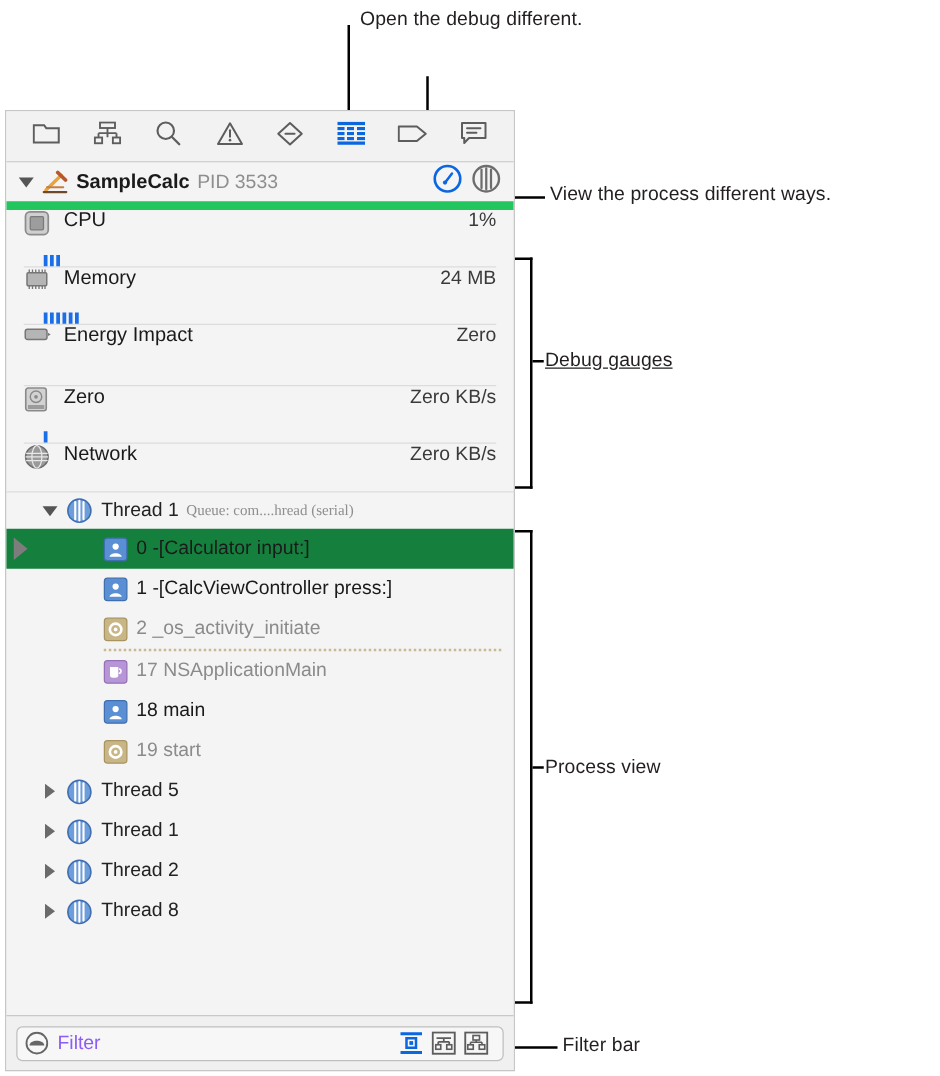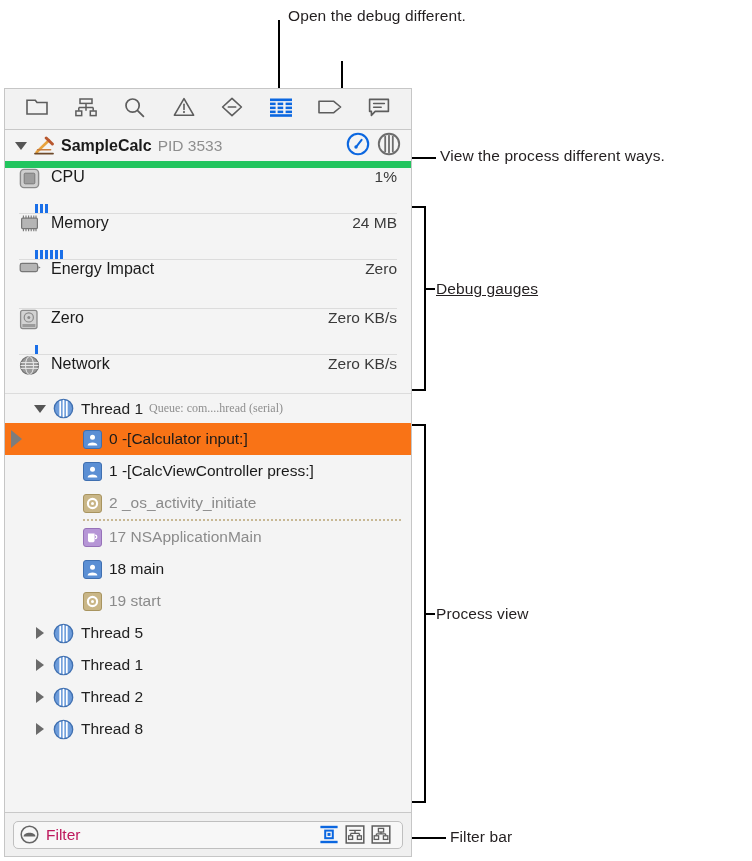--- a/index.html
+++ b/index.html
@@ -149,21 +149,21 @@
   .thread-name { font-size: 15.5px; color: #222; margin-left: 7px; }
   .thread-queue { font-size: 12px; color: #8e8e8e; margin-left: 6px; font-family: Liberation Serif, serif; }
 
   .frame-row {
     height: 32px;
     display: flex; align-items: center;
     padding-left: 78px;
     box-sizing: border-box;
     position: relative;
   }
-  .frame-row.selected { background: #f97316; }
+  .frame-row.selected { background: #15803d; }
   .frame-gutter {
     position: absolute; left: 0; top: 0;
     width: 22px; height: 100%;
     display: flex; align-items: center; justify-content: center;
   }
   .gutter-tri {
     width: 0; height: 0;
     border-top: 9px solid transparent;
     border-bottom: 9px solid transparent;
     border-left: 11px solid #7d7d7d;
@@ -196,21 +196,21 @@
   }
   .filter-field {
     flex: 1 1 auto; height: 28px;
     background: #f7f7f7;
     border: 1px solid #bfbfbf;
     border-radius: 5px;
     display: flex; align-items: center;
     padding: 0 6px;
     box-sizing: border-box;
   }
-  .filter-ph { font-size: 15.5px; color: #be185d; margin-left: 7px; flex:1 1 auto;}
+  .filter-ph { font-size: 15.5px; color: #8b5cf6; margin-left: 7px; flex:1 1 auto;}
   .filter-toggles { display:flex; align-items:center; gap:4px; margin-right:4px;}
   .ftog { width: 22px; height: 20px; display:flex; align-items:center; justify-content:center;}
 </style>
 </head>
 <body>
 
 <div id="root">
 
   <div class="callout" style="left:288px; top:7px;">Open the debug different.</div>
   <div class="leader leader-v" style="left:278px; top:20px; height:68px;"></div>

